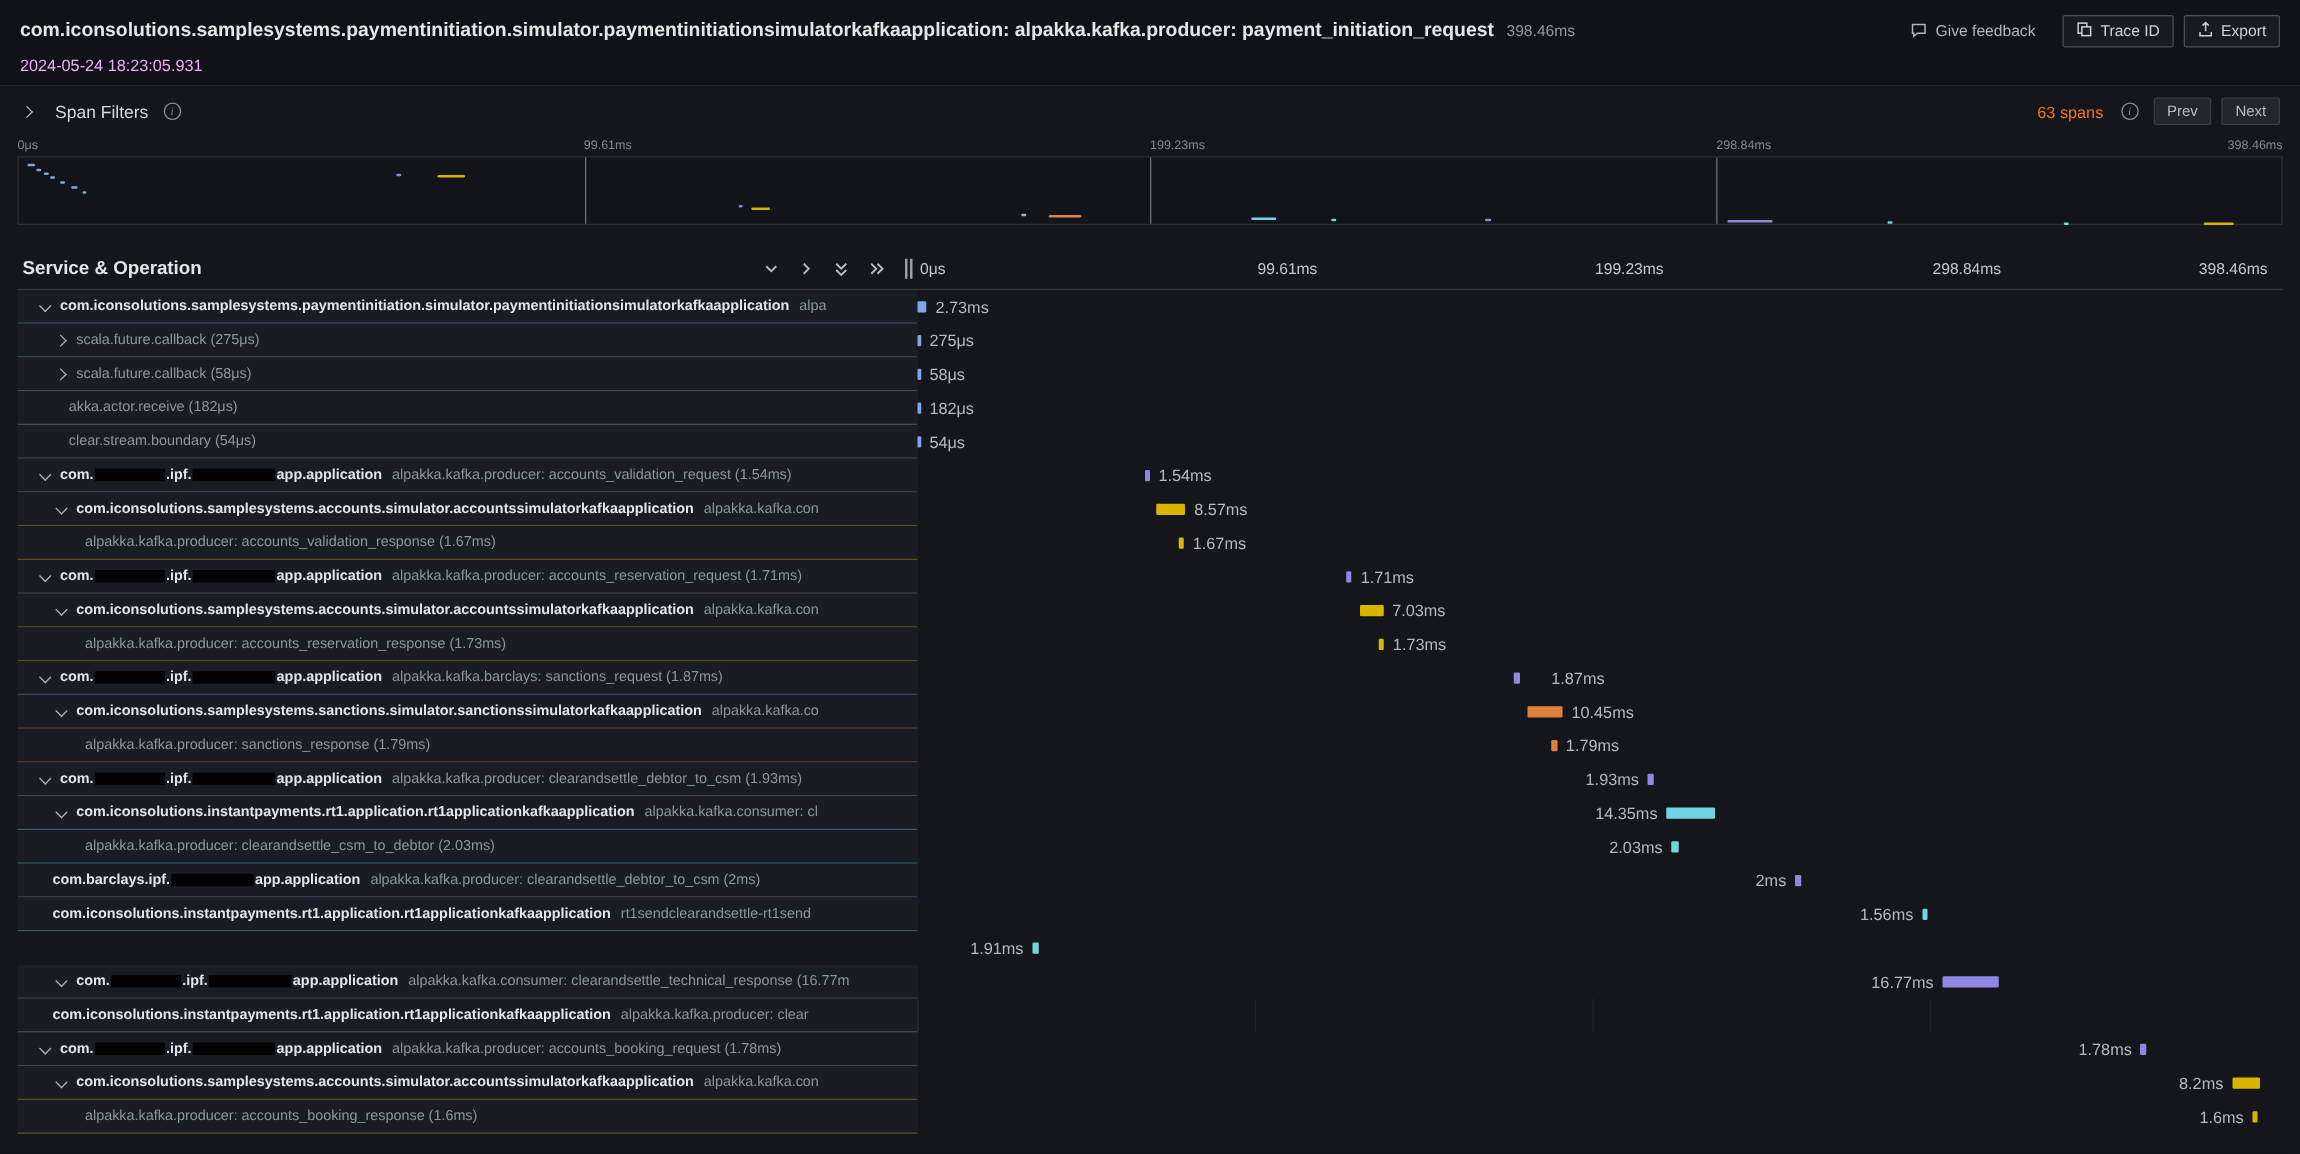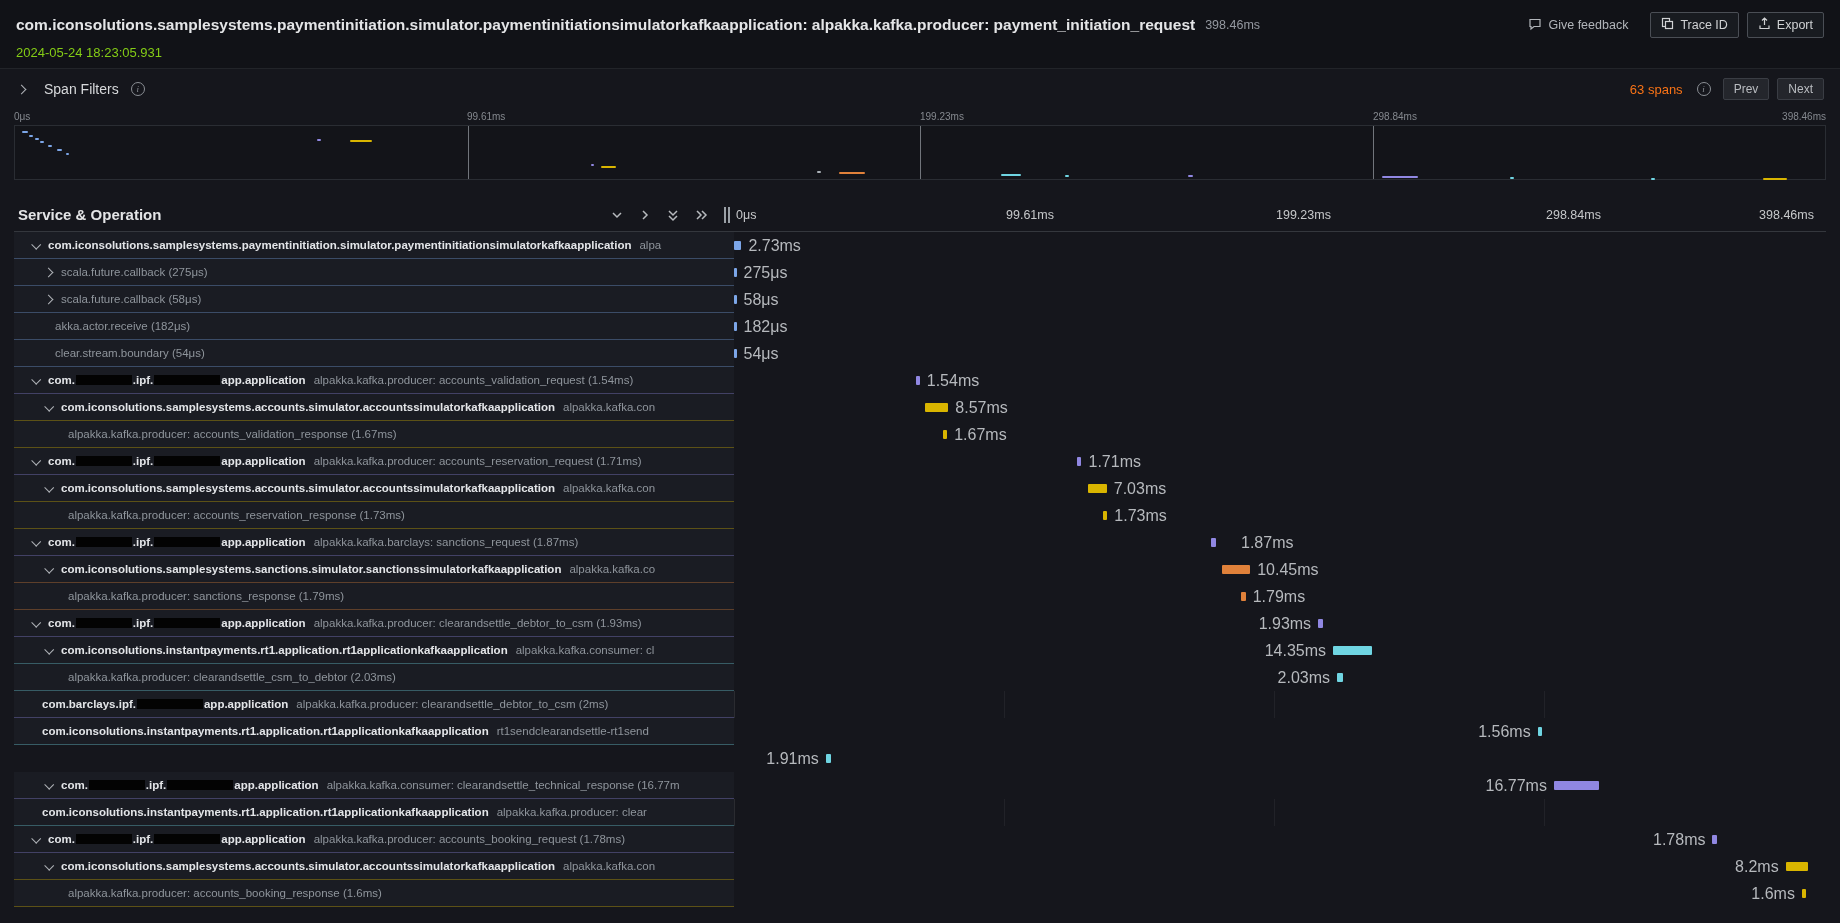--- a/index.html
+++ b/index.html
@@ -11,21 +11,21 @@
   }
   
   .top-header { padding:12px 16px 8px 16px; background:#111217; }
   .title-row { display:flex; align-items:center; }
   .page-title { font-size:15.5px; font-weight:600; color:#e4e5e7; margin:0; white-space:nowrap; }
   .trace-duration { font-size:12.5px; color:#9498a0; margin-left:10px; }
   .tr-spacer { flex:1; }
   .feedback { display:flex; align-items:center; gap:6px; color:#b2b5ba; font-size:12.5px; margin-right:14px; cursor:pointer; }
   .hbtn { display:flex; align-items:center; gap:6px; background:#181b20; border:1px solid #4a4e55; border-radius:2px;
           color:#d0d2d4; font-size:12.5px; padding:4px 10px; margin-left:8px; cursor:pointer; font-family:inherit; }
-  .timestamp { font-size:13px; color:#84cc16; margin-top:7px; }
+  .timestamp { font-size:13px; color:#f0abfc; margin-top:7px; }
   
   .filters-row { display:flex; align-items:center; height:40px; padding:0 16px; background:#15161c; }
   .filters-label { font-size:14px; color:#d7d9db; margin:0 8px 0 10px; }
   .spans-count { font-size:13px; color:#f97316; margin-right:10px; }
   .sbtn { background:#24262c; border:1px solid #3a3d44; border-radius:2px; color:#b9bcc0; font-size:12px;
           padding:3px 10px; margin-left:8px; cursor:pointer; font-family:inherit; }
   .info-icon { display:inline-flex; align-items:center; justify-content:center; width:14px; height:14px;
                border:1px solid #8b8f95; border-radius:50%; color:#8b8f95; font-size:9px; font-style:italic;
                font-family:"Liberation Serif", serif; margin:0 4px; }
   
@@ -59,21 +59,21 @@
   .chev.down { transform:rotate(45deg) translateY(-1px); }
   .chev.right { transform:rotate(-45deg); }
   .chev-sp { width:12px; flex:none; display:inline-block; }
   .svc { font-size:11.5px; font-weight:700; color:#e3e5e8; }
   .redact { display:inline-block; height:10px; background:#030303; vertical-align:-1px; margin:0 1px; }
   .op { font-size:11.5px; color:#8f959c; margin-left:8px; }
   .op.solo { margin-left:0; }
   .time-cell { flex:1; position:relative; background:#15161c; }
   .track { position:absolute; left:0; top:0; width:1080px; height:100%; }
   .bar { position:absolute; top:9px; height:9px; border-radius:1px; cursor:pointer; }
-  .bar-label { position:absolute; top:0; height:27px; line-height:27px; font-size:16px; color:#b6b9bd; white-space:nowrap; }
+  .bar-label { position:absolute; top:0; height:27px; line-height:27px; font-size:13px; color:#b6b9bd; white-space:nowrap; }
   .hdr-divider { border-bottom:1px solid #222429; }
 </style>
 </head>
 <body>
 
 <header class="top-header hdr-divider">
   <div class="title-row">
     <h1 class="page-title">com.iconsolutions.samplesystems.paymentinitiation.simulator.paymentinitiationsimulatorkafkaapplication: alpakka.kafka.producer: payment_initiation_request</h1>
     <span class="trace-duration">398.46ms</span>
     <div class="tr-spacer"></div>
@@ -443,20 +443,26 @@
       </div>
       <div class="row">
         <div class="name-cell" style="border-bottom-color: rgba(144, 135, 226, 0.35);">
           <span class="indent" style="width: 0px;"></span>
           <span class="chev-sp"></span>
           <span class="svc">com.barclays.ipf.</span>
           <span class="redact" style="width: 66px;"></span>
           <span class="svc">app.application</span>
           <span class="op">alpakka.kafka.producer: clearandsettle_debtor_to_csm (2ms)</span>
         </div>
+        <div class="time-cell">
+          <div class="track">
+            <div class="bar" style="left: 702.003px; width: 5.42087px; background: rgb(144, 135, 226);"></div>
+            <div class="bar-label" style="right: 384.997px;">2ms</div>
+          </div>
+        </div>
       </div>
       <div class="row">
         <div class="name-cell" style="border-bottom-color: rgba(111, 213, 226, 0.35);">
           <span class="indent" style="width: 0px;"></span>
           <span class="chev-sp"></span>
           <span class="svc">com.iconsolutions.instantpayments.rt1.application.rt1applicationkafkaapplication</span>
           <span class="op">rt1sendclearandsettle-rt1send</span>
         </div>
         <div class="time-cell">
           <div class="track">

